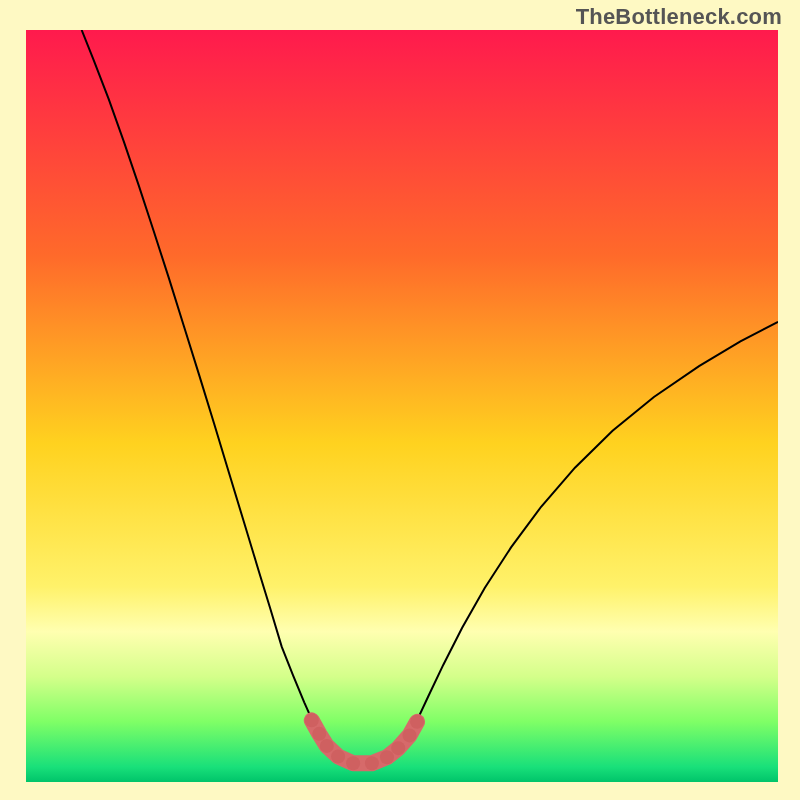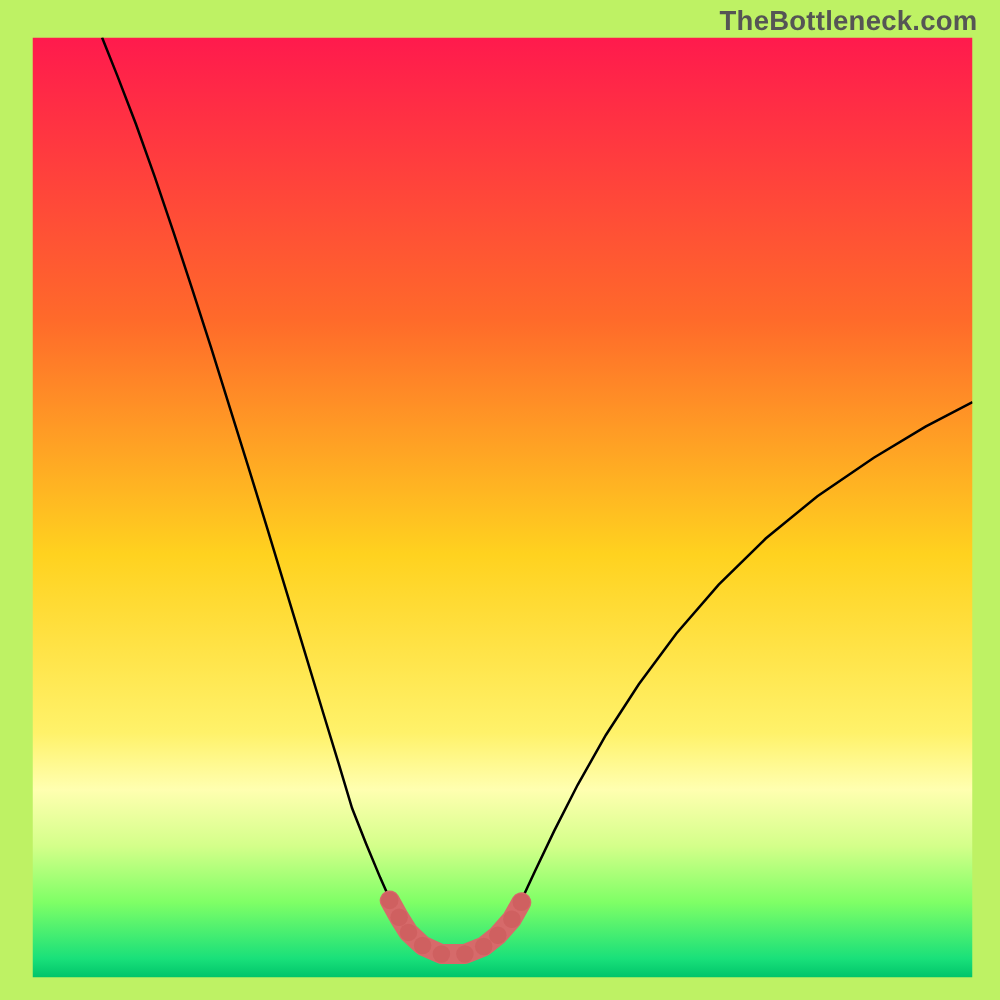--- a/index.html
+++ b/index.html
@@ -10,21 +10,21 @@
     background: #000;
     font-family: Arial, Helvetica, sans-serif;
     overflow: hidden;
   }
   .frame {
     position: absolute;
     left: 0;
     top: 0;
     width: 800px;
     height: 800px;
-    background: #bef264;
+    background: #fef9c3;
   }
   .watermark {
     position: absolute;
     top: 4px;
     right: 18px;
     color: #555;
     font-size: 22px;
     font-weight: 600;
     letter-spacing: 0.2px;
     user-select: none;

